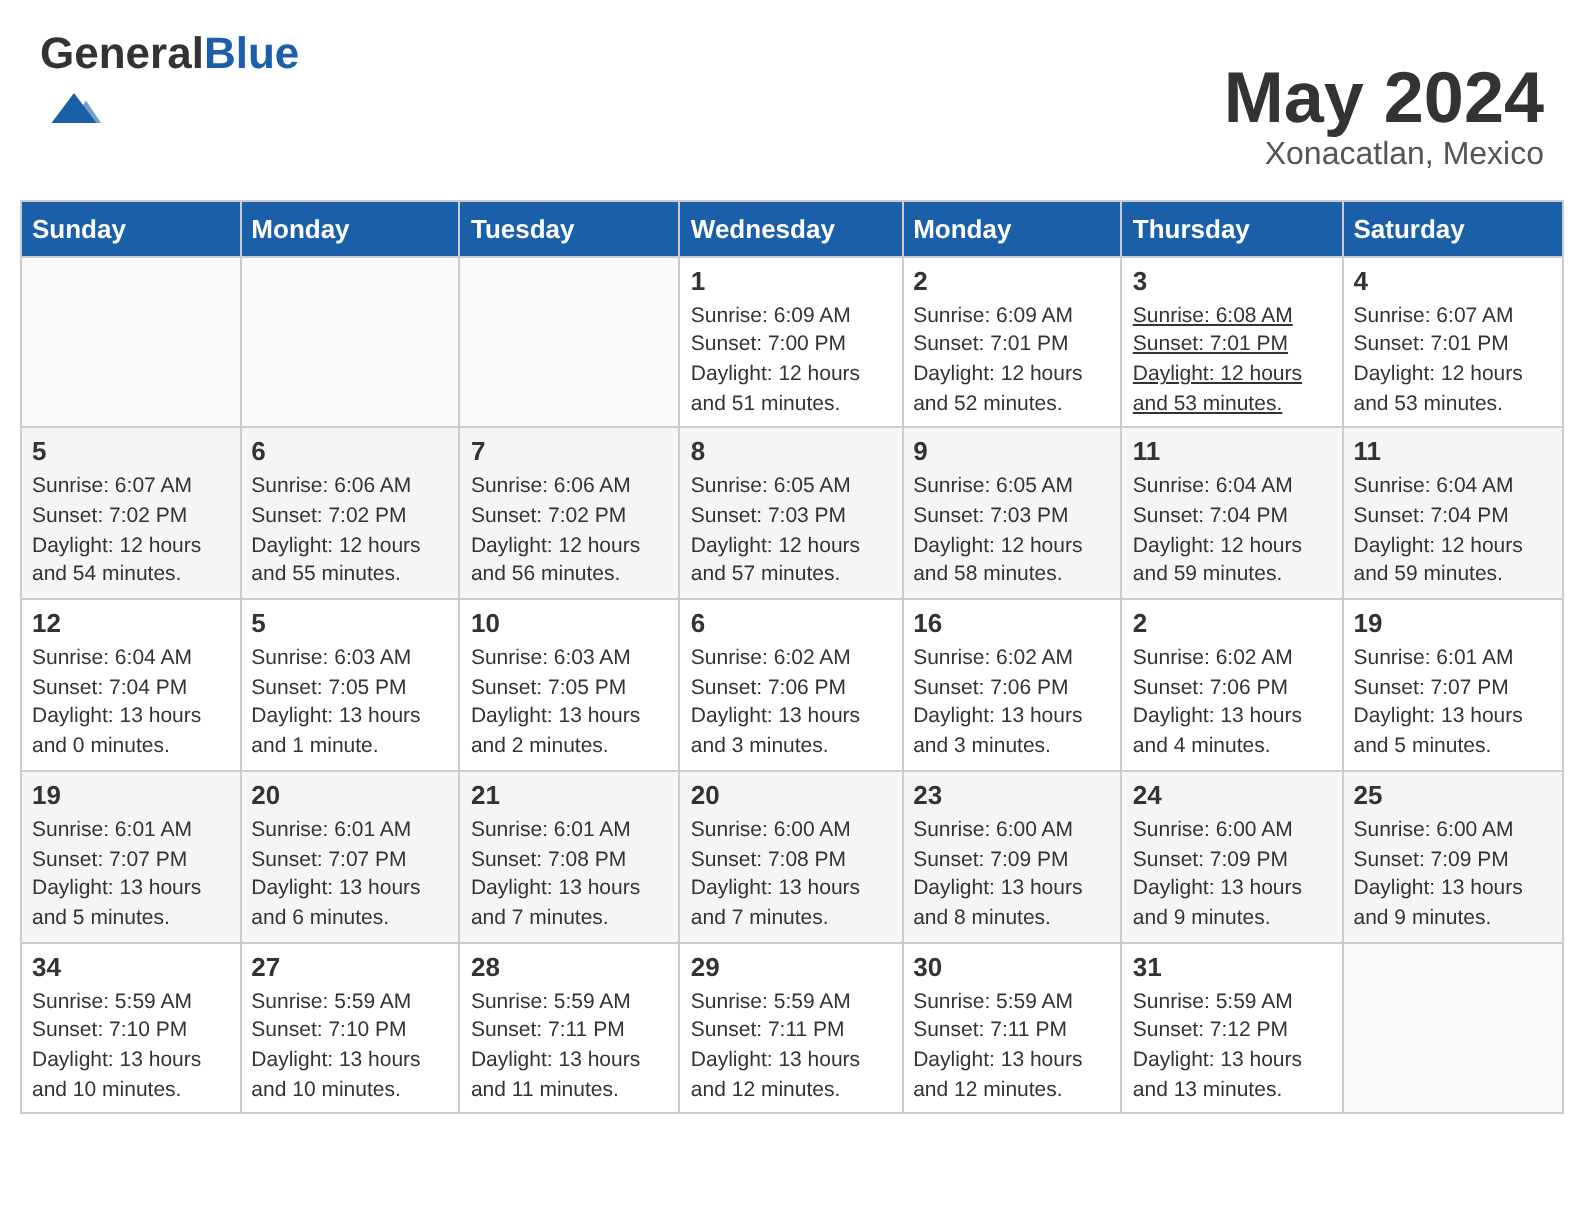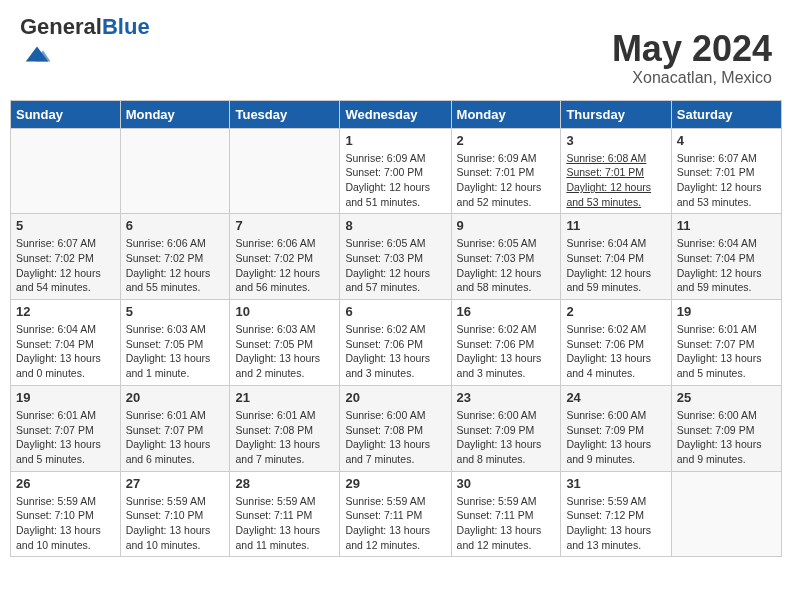--- a/index.html
+++ b/index.html
@@ -302,21 +302,21 @@
         <td>
           <div class="day-number">25</div>
           <div class="day-info" style="white-space: pre-line;">Sunrise: 6:00 AM
 Sunset: 7:09 PM
 Daylight: 13 hours
 and 9 minutes.</div>
         </td>
       </tr>
       <tr>
         <td>
-          <div class="day-number">26</div>
+          <div class="day-number">34</div>
           <div class="day-info" style="white-space: pre-line;">Sunrise: 5:59 AM
 Sunset: 7:10 PM
 Daylight: 13 hours
 and 10 minutes.</div>
         </td>
         <td>
           <div class="day-number">27</div>
           <div class="day-info" style="white-space: pre-line;">Sunrise: 5:59 AM
 Sunset: 7:10 PM
 Daylight: 13 hours

